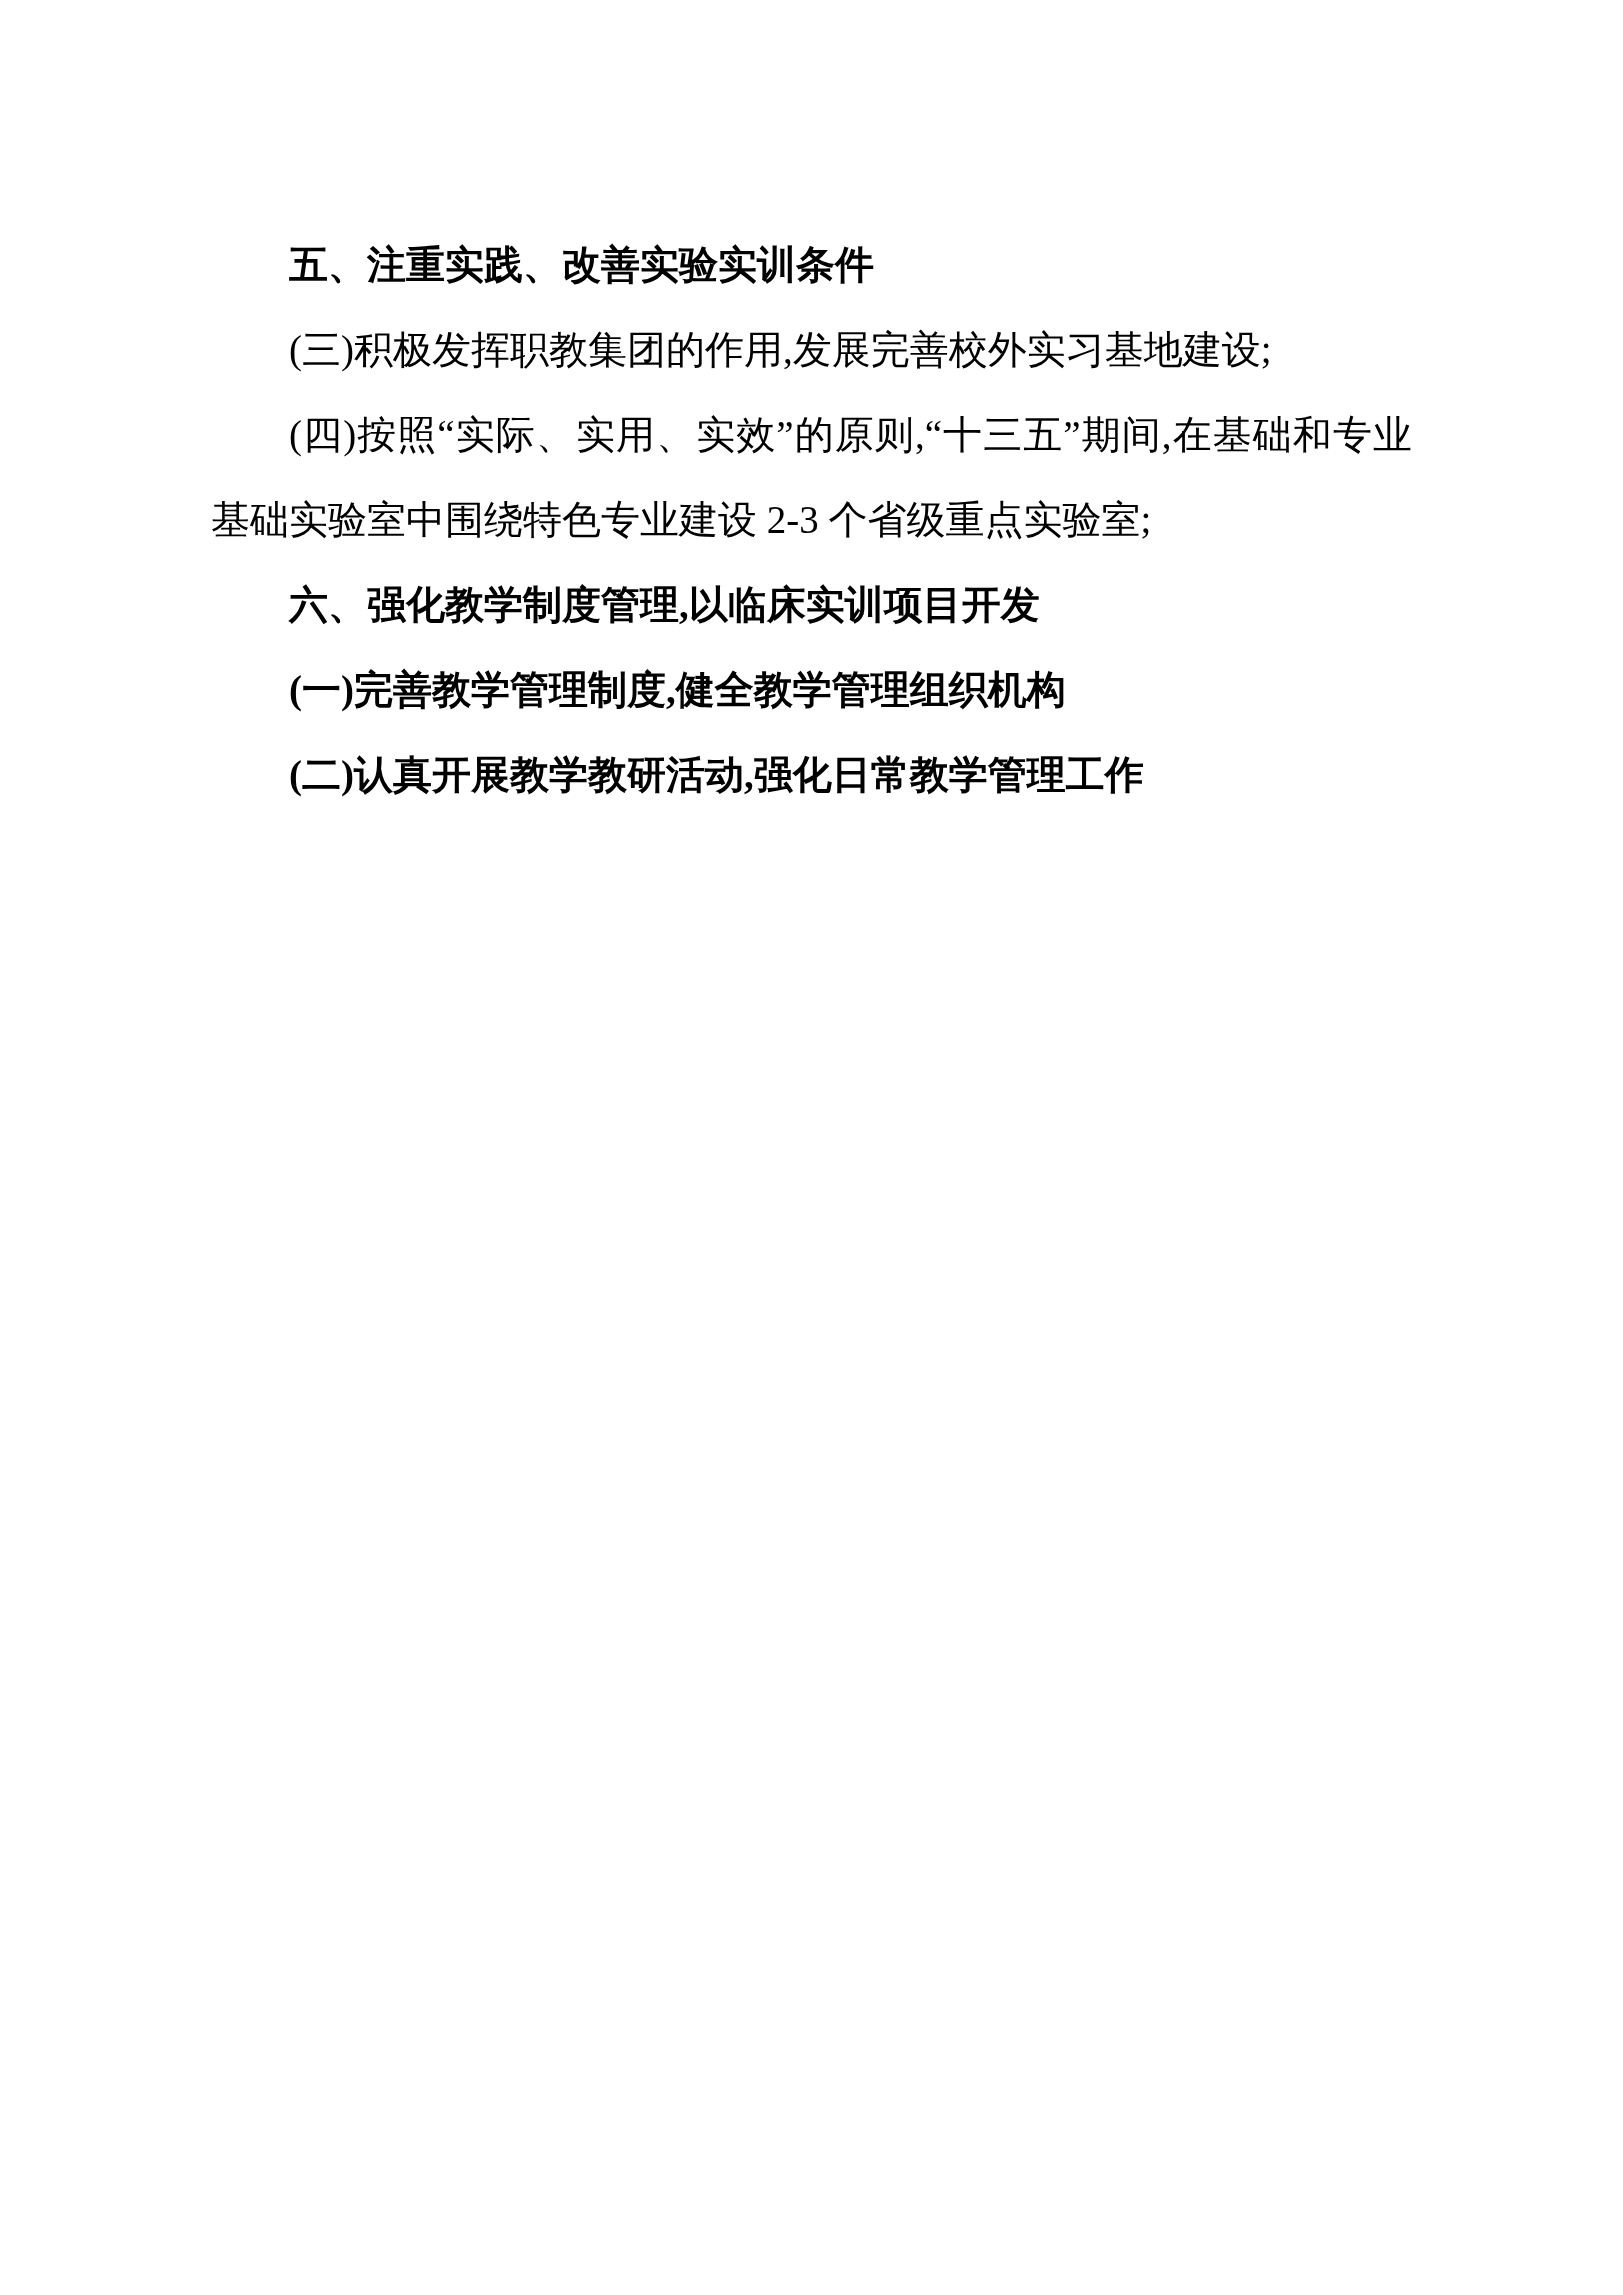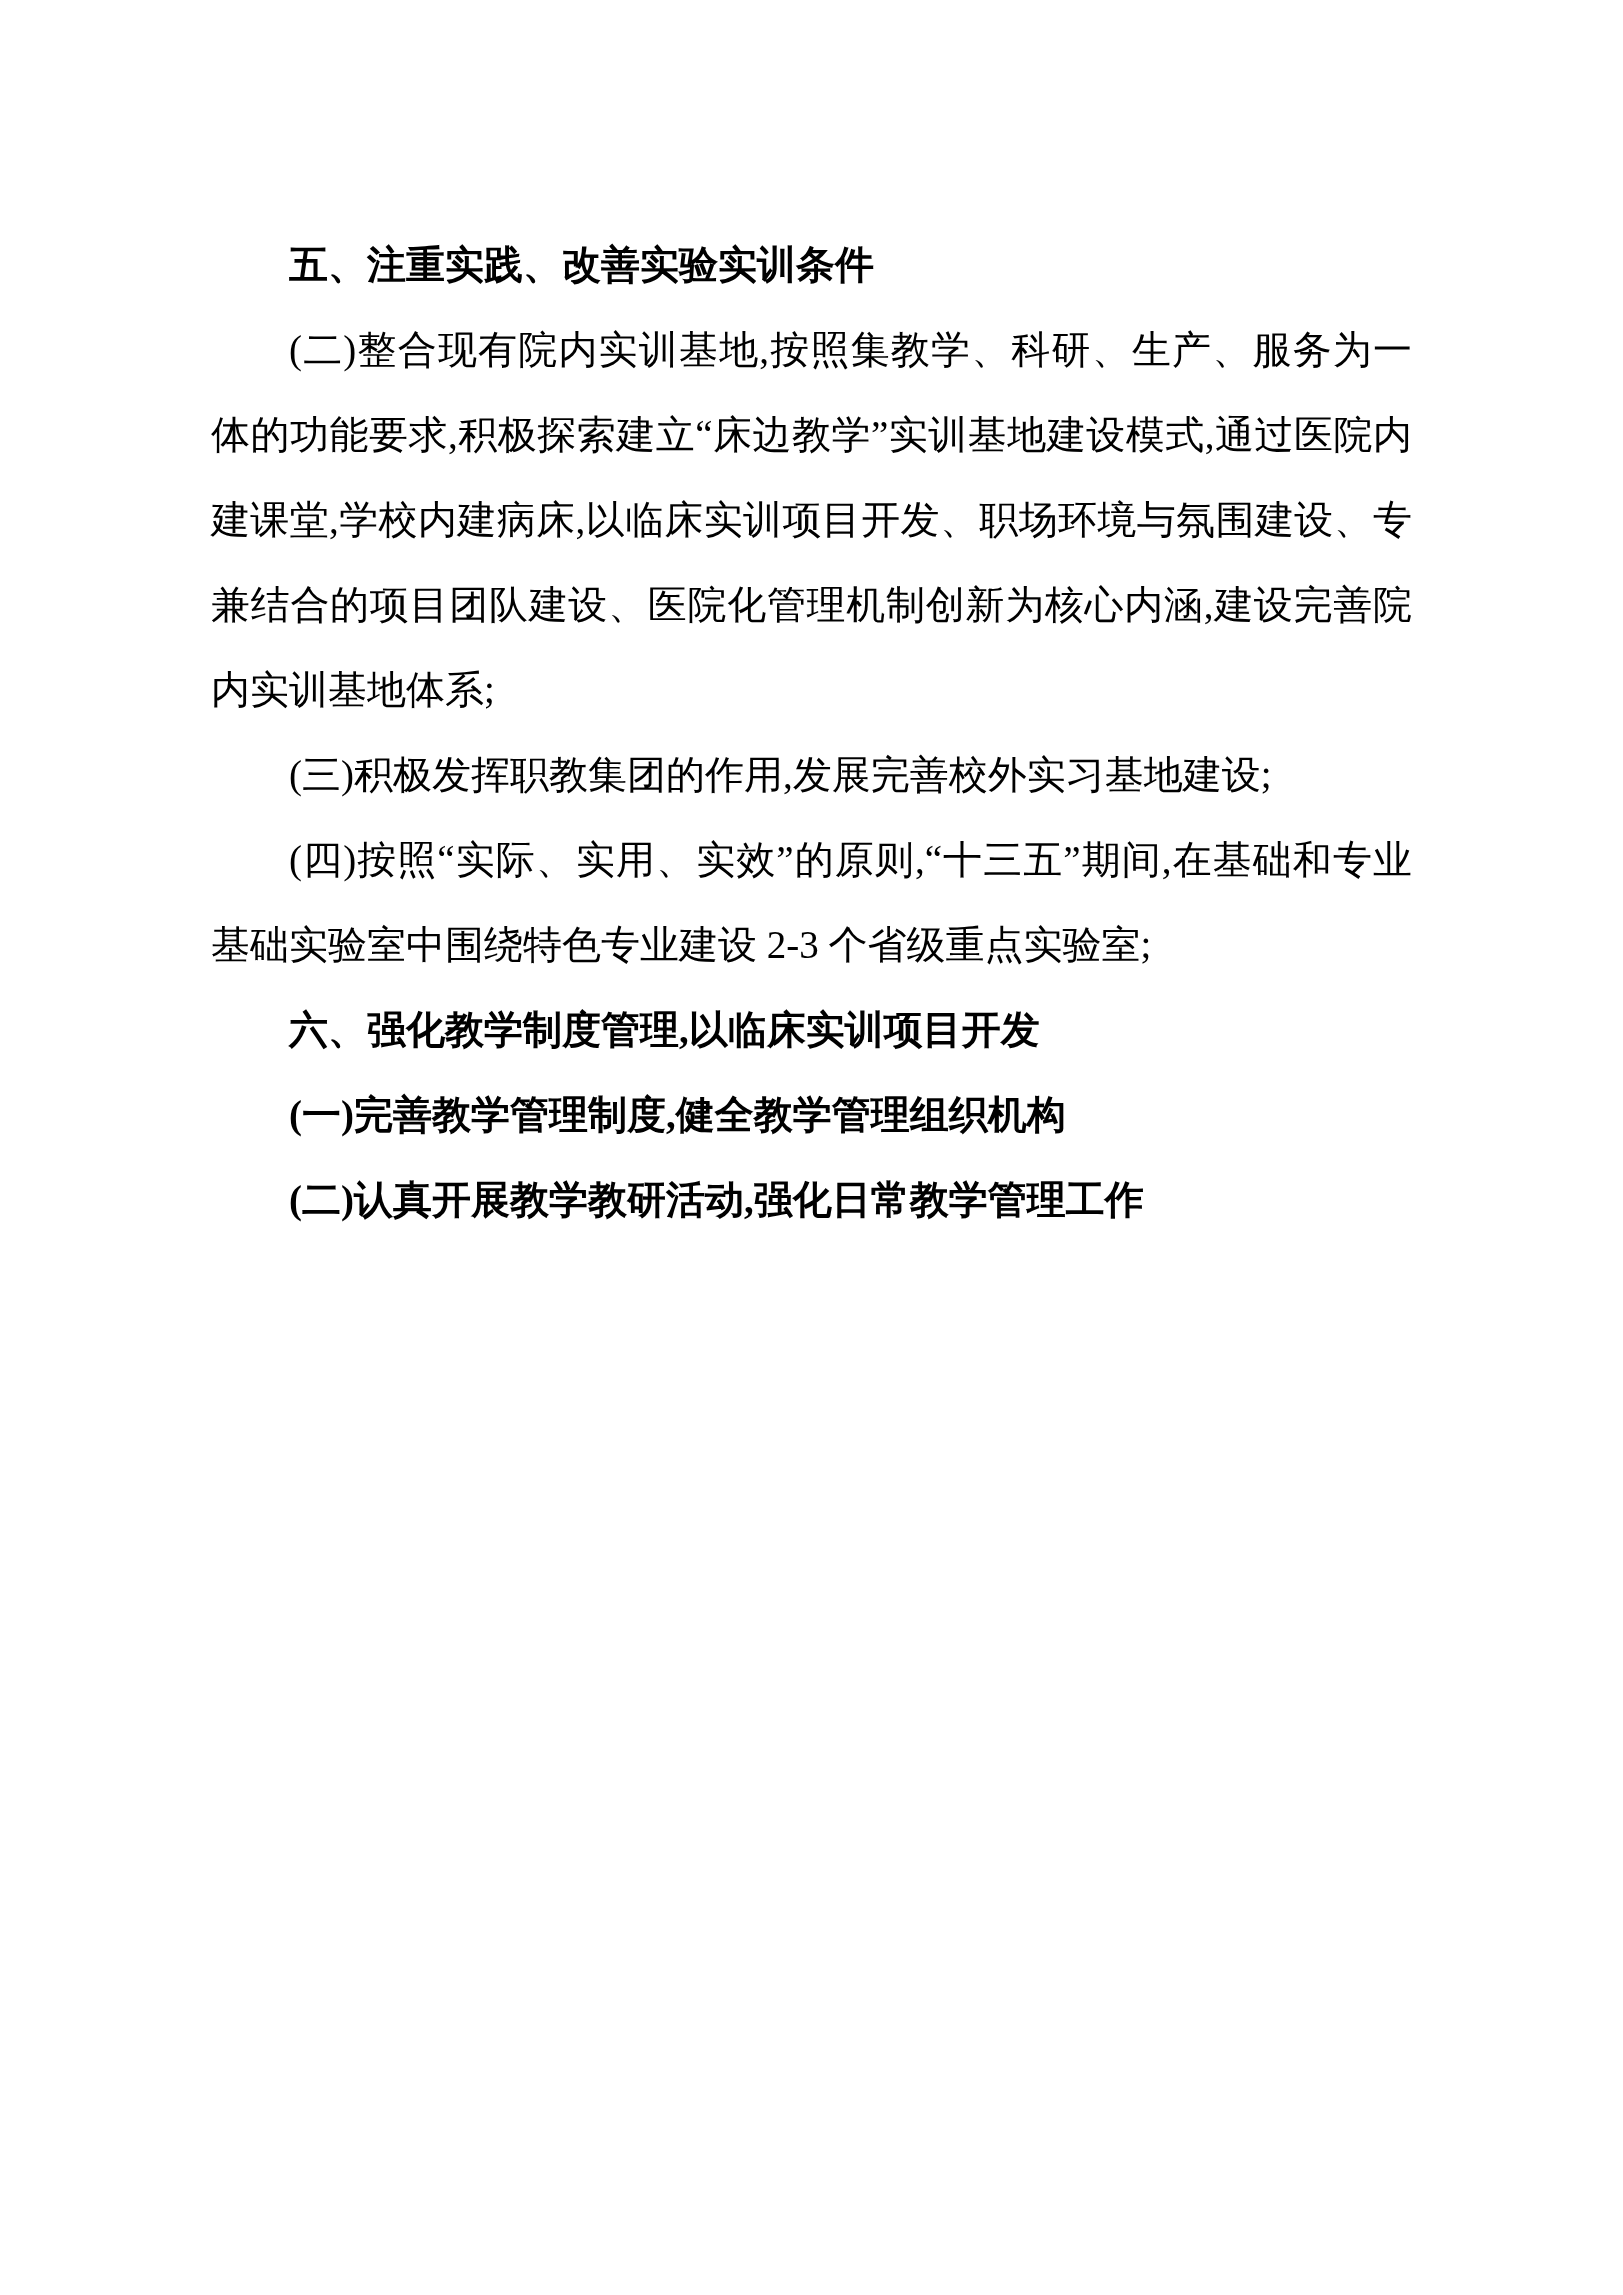--- a/index.html
+++ b/index.html
@@ -49,21 +49,20 @@
     color: #000000;
     padding-left: 26px;
   }
 </style>
 </head>
 <body>
 
 <div class="page">
   <div class="doc-body">
     <h2>五、注重实践、改善实验实训条件</h2>
-    <p>(二)整合现有院内实训基地,按照集教学、科研、生产、服务为一体的功能要求,积极探索建立“床边教学”实训基地建设模式,通过医院内建课堂,学校内建病床,以临床实训项目开发、职场环境与氛围建设、专兼结合的项目团队建设、医院化管理机制创新为核心内涵,建设完善院内实训基地体系;</p>
     <p>(三)积极发挥职教集团的作用,发展完善校外实习基地建设;</p>
     <p>(四)按照“实际、实用、实效”的原则,“十三五”期间,在基础和专业基础实验室中围绕特色专业建设 2-3 个省级重点实验室;</p>
     <h2>六、强化教学制度管理,以临床实训项目开发</h2>
     <h3>(一)完善教学管理制度,健全教学管理组织机构</h3>
     <h3>(二)认真开展教学教研活动,强化日常教学管理工作</h3>
   </div>
   <div class="page-number">85</div>
 </div>
 
 

